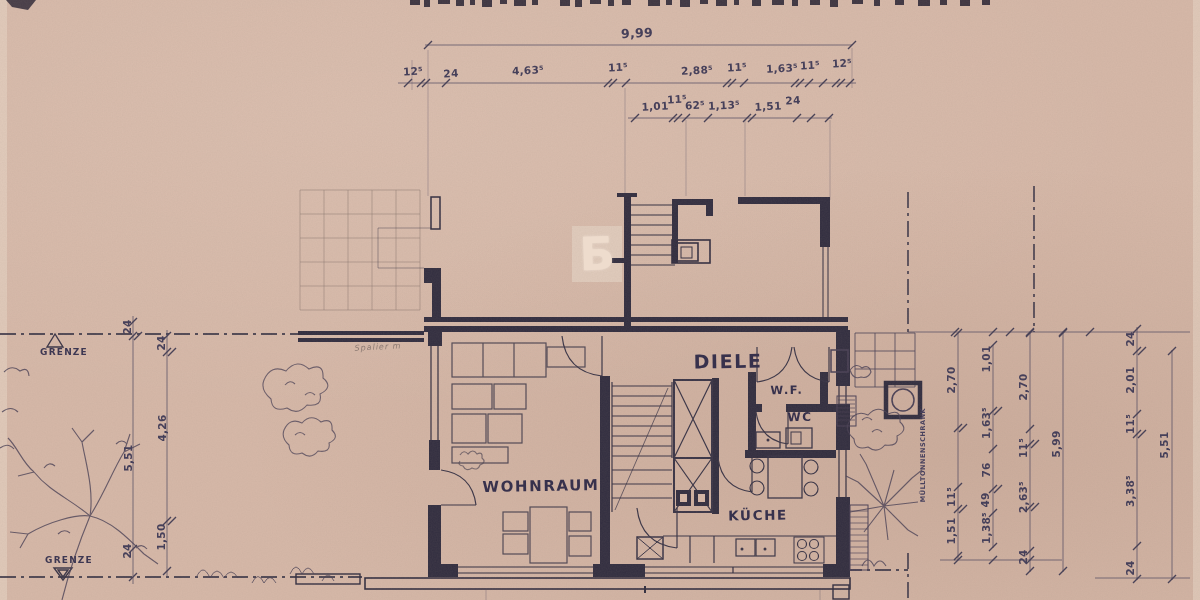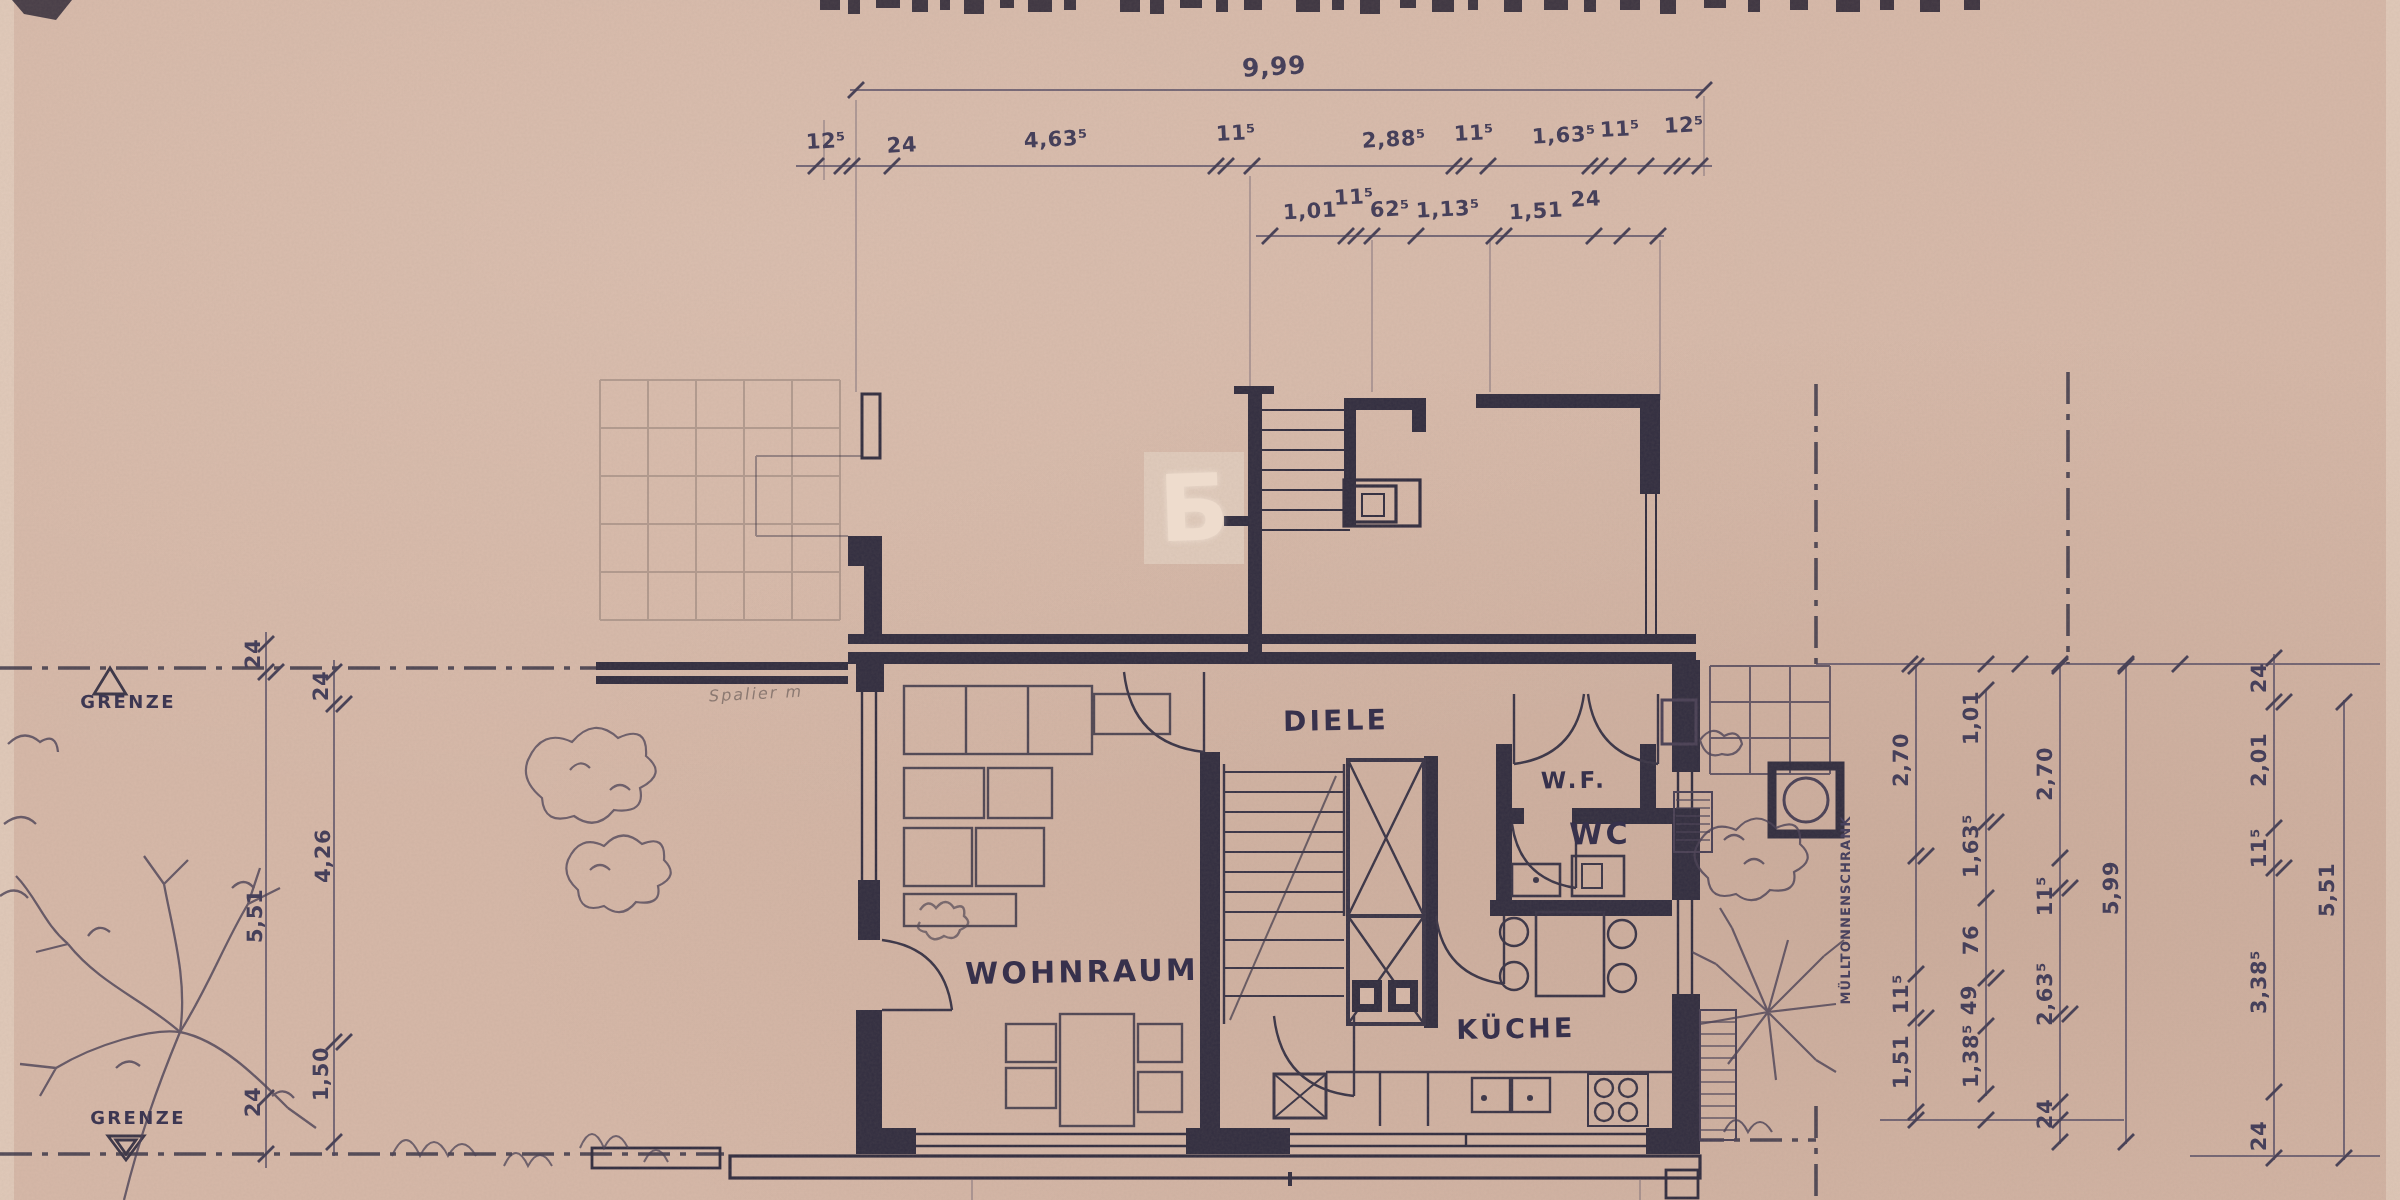--- a/index.html
+++ b/index.html
@@ -329,23 +329,23 @@
 <div class="lbl dimv" style="left:1023px;top:497px;">2,63⁵</div>
 <div class="lbl dimv" style="left:1023px;top:557px;">24</div>
 <div class="lbl dimv" style="left:1056px;top:444px;">5,99</div>
 <div class="lbl dimv" style="left:1130px;top:339px;">24</div>
 <div class="lbl dimv" style="left:1130px;top:380px;">2,01</div>
 <div class="lbl dimv" style="left:1130px;top:424px;">11⁵</div>
 <div class="lbl dimv" style="left:1130px;top:491px;">3,38⁵</div>
 <div class="lbl dimv" style="left:1130px;top:568px;">24</div>
 <div class="lbl dimv" style="left:1164px;top:445px;">5,51</div>
 
-<div class="lbl room" style="left:668px;top:361px;font-size:14px;">DIELE</div>
+<div class="lbl room" style="left:728px;top:361px;font-size:19px;">DIELE</div>
 <div class="lbl room" style="left:787px;top:390px;font-size:11.5px;">W.F.</div>
-<div class="lbl room" style="left:800px;top:417px;font-size:15px;">WC</div>
+<div class="lbl room" style="left:800px;top:417px;font-size:12px;">WC</div>
 <div class="lbl room" style="left:541px;top:486px;font-size:15px;">WOHNRAUM</div>
 <div class="lbl room" style="left:758px;top:515px;font-size:13.5px;">KÜCHE</div>
 
 <div class="lbl grenze" style="left:64px;top:352px;">GRENZE</div>
 <div class="lbl grenze" style="left:69px;top:560px;">GRENZE</div>
 
 <div class="lbl vnote" style="left:923px;top:455px;">MÜLLTONNENSCHRANK</div>
 <div class="lbl pencil" style="left:378px;top:347px;">Spalier m</div>
 
 </div>

